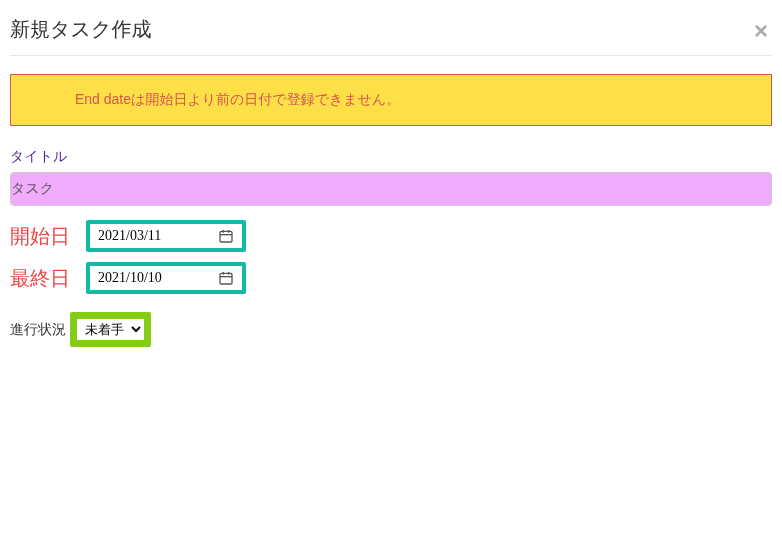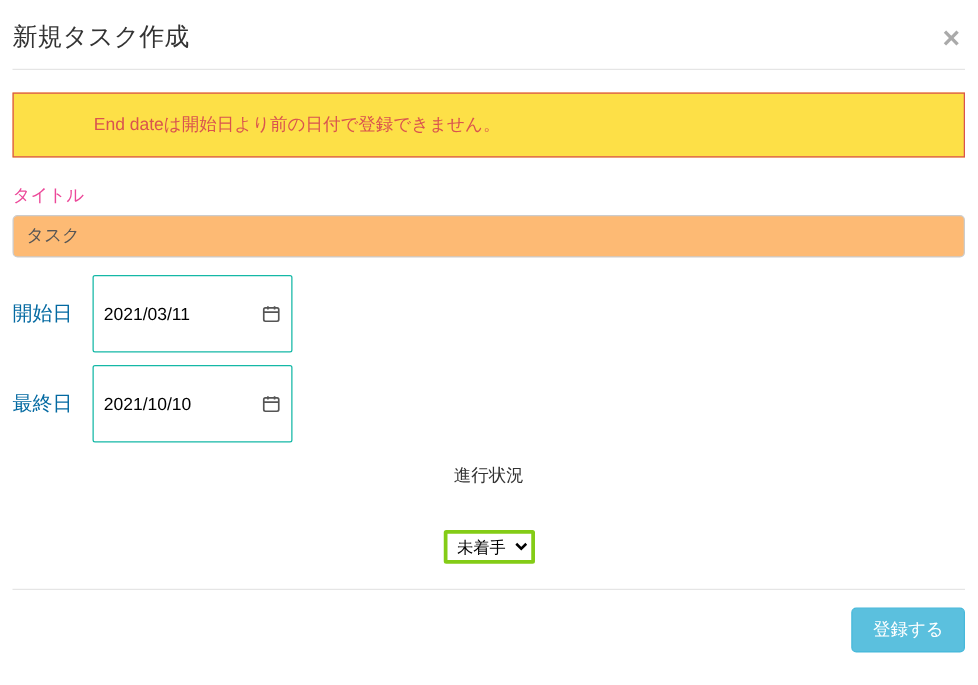--- a/index.html
+++ b/index.html
@@ -47,83 +47,83 @@
       padding: 16px 12px 16px 64px;
       margin-bottom: 22px;
       font-size: 14px;
     }
     .form-group {
       margin-bottom: 14px;
     }
     .form-label {
       display: block;
       font-size: 14px;
-      color: #ec4899;
+      color: #4c1d95;
       margin-bottom: 6px;
     }
     .form-control {
       width: 100%;
-      padding: 8px 10px;
+      padding: 8px 0;
       font-size: 14px;
       border: 1px solid #ccc;
       border-radius: 4px;
       color: #555;
-      background: #fdba74;
+      background: #f0abfc;
     }
     textarea.form-control {
       height: 60px;
       resize: vertical;
     }
     .date-row {
       display: flex;
       align-items: center;
       gap: 16px;
       margin-bottom: 10px;
     }
     .date-label {
-      font-size: 16px;
-      color: #0369a1;
+      font-size: 20px;
+      color: #ef4444;
       min-width: 48px;
     }
     .date-input-wrap {
       position: relative;
-      border: 1px solid #14b8a6;
+      border: 4px solid #14b8a6;
       border-radius: 2px;
-      padding: 22px 8px;
+      padding: 4px 8px;
       display: flex;
       align-items: center;
       gap: 8px;
       width: 160px;
       justify-content: space-between;
       background: #fff;
+      font-family: Liberation Serif, serif;
     }
     .date-value {
       font-size: 14px;
       color: #000;
     }
     .cal-icon {
       width: 16px;
       height: 16px;
     }
     .status-row {
       display: flex;
       align-items: center;
-      gap: 34px;
+      gap: 4px;
       margin-top: 18px;
       margin-bottom: 20px;
-      flex-direction: column;
     }
     .status-label {
       font-size: 14px;
       color: #333;
     }
     .status-select {
       font-size: 13px;
       padding: 2px 4px;
-      border: 3px solid #84cc16;
+      border: 7px solid #84cc16;
       border-radius: 2px;
       background: #fff;
     }
     .modal-footer {
       border-top: 1px solid #e5e5e5;
       padding-top: 14px;
       display: flex;
       justify-content: flex-end;
     }
     .btn-submit {
@@ -186,17 +186,14 @@
     </div>
   </div>
 
   <div class="status-row">
     <span class="status-label">進行状況</span>
     <select class="status-select">
       <option>未着手</option>
     </select>
   </div>
 
-  <div class="modal-footer">
-    <button class="btn-submit">登録する</button>
-  </div>
 
 </div>
 
 </body></html>

